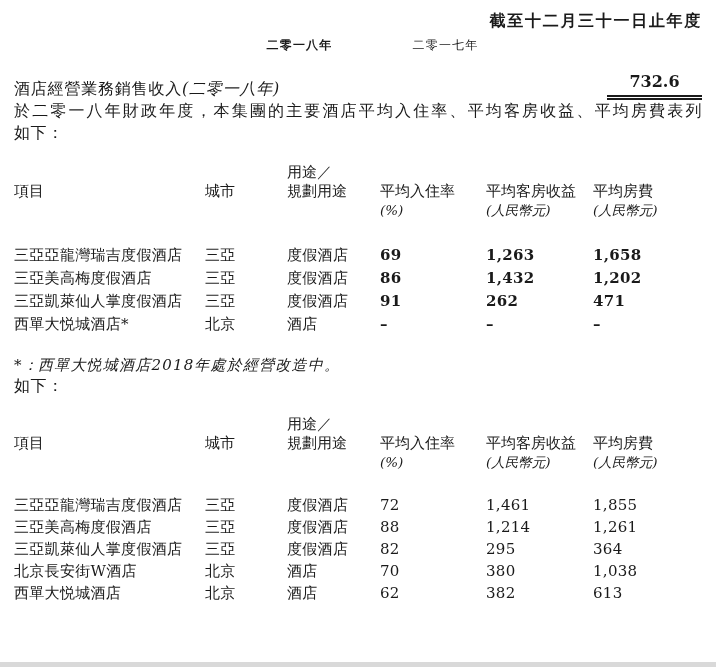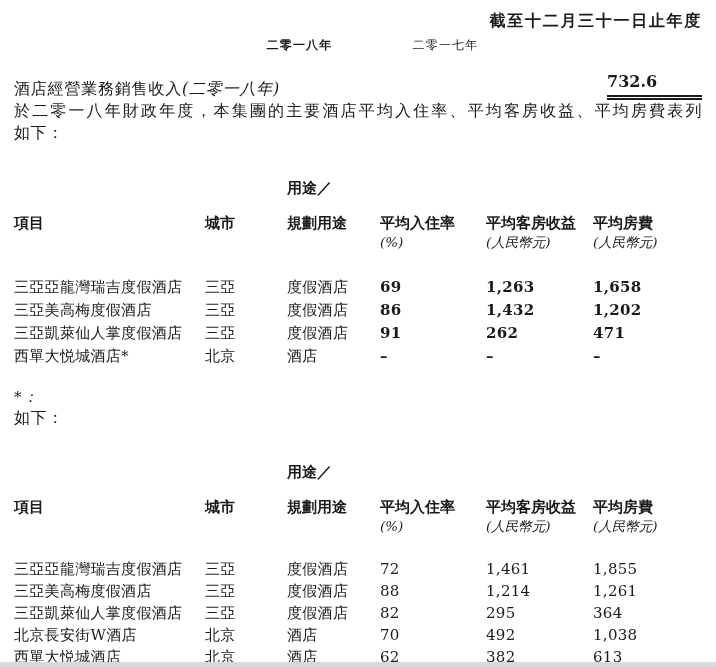--- a/index.html
+++ b/index.html
@@ -35,41 +35,41 @@
   .rev-row {
     display: flex;
     align-items: flex-end;
     margin-top: 15px;
     font-size: 16px;
   }
   .rev-label { flex: 1; letter-spacing: 0.8px; line-height: 22px; }
   .unit-italic { font-style: italic; }
   .rev-val {
     width: 95px;
-    text-align: left;
+    text-align: center;
     font-weight: bold;
     border-bottom: 5px double #1a1a1a;
     padding-bottom: 3px;
     line-height: 20px;
   }
   .rev-val.v17 { width: 104px; margin-left: 13px; font-weight: normal; }
 
   
   .para { font-size: 16px; line-height: 21.5px; letter-spacing: 0.6px; }
   .para .l1 { text-align: justify; text-align-last: justify; text-justify: inter-character; }
 
   
   .tbl-head, .tbl-body {
     display: grid;
     grid-template-columns: 191px 82px 93px 106px 107px 109px;
     font-size: 15px;
   }
   .tbl-head { margin-top: 20px; }
   .trow { display: contents; }
-  .hc { font-weight: bold; line-height: 19px; margin-top: 16px; }
+  .hc { font-weight: normal; line-height: 19px; }
   .uc { font-style: italic; font-size: 13.5px; line-height: 18px; font-weight: normal; }
   .num { text-align: left; }
   .tbl-body { margin-top: 25px; }
   .tbl-body .c { line-height: 23px; letter-spacing: 0.3px; }
   .tbl-body.tight .c { line-height: 22px; }
   .bold-nums .num { font-weight: bold; }
 
   
   .footnote {
     display: flex;
@@ -166,20 +166,21 @@
       <div class="c">北京</div>
       <div class="c">酒店</div>
       <div class="c num">–</div>
       <div class="c num">–</div>
       <div class="c num">–</div>
     </div>
   </div>
 
   <div class="footnote">
     <span class="fn-marker">*：</span>
+    <span>西單大悦城酒店2018年處於經營改造中。</span>
   </div>
 
   <div class="para">
     <div>如下：</div>
   </div>
 
   <div class="tbl-head" style="margin-top:18px;">
     <div class="trow">
       <div class="hc"></div>
       <div class="hc"></div>
@@ -229,21 +230,21 @@
       <div class="c">度假酒店</div>
       <div class="c num">82</div>
       <div class="c num">295</div>
       <div class="c num">364</div>
     </div>
     <div class="trow">
       <div class="c">北京長安街W酒店</div>
       <div class="c">北京</div>
       <div class="c">酒店</div>
       <div class="c num">70</div>
-      <div class="c num">492</div>
+      <div class="c num">380</div>
       <div class="c num">1,038</div>
     </div>
     <div class="trow">
       <div class="c">西單大悦城酒店</div>
       <div class="c">北京</div>
       <div class="c">酒店</div>
       <div class="c num">62</div>
       <div class="c num">382</div>
       <div class="c num">613</div>
     </div>

